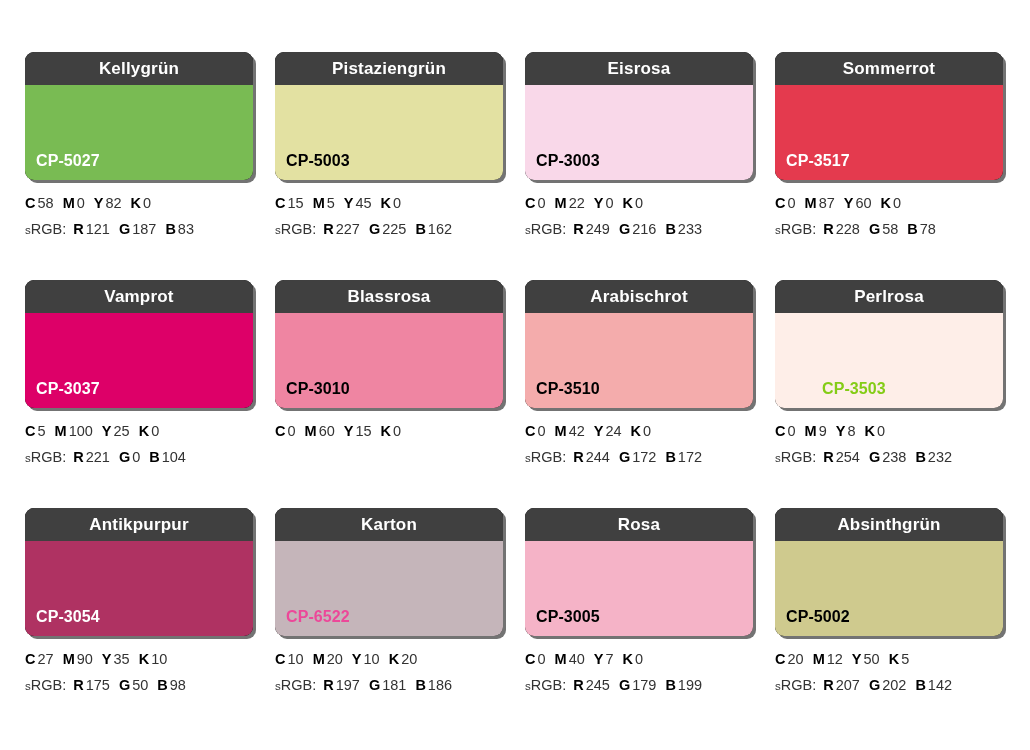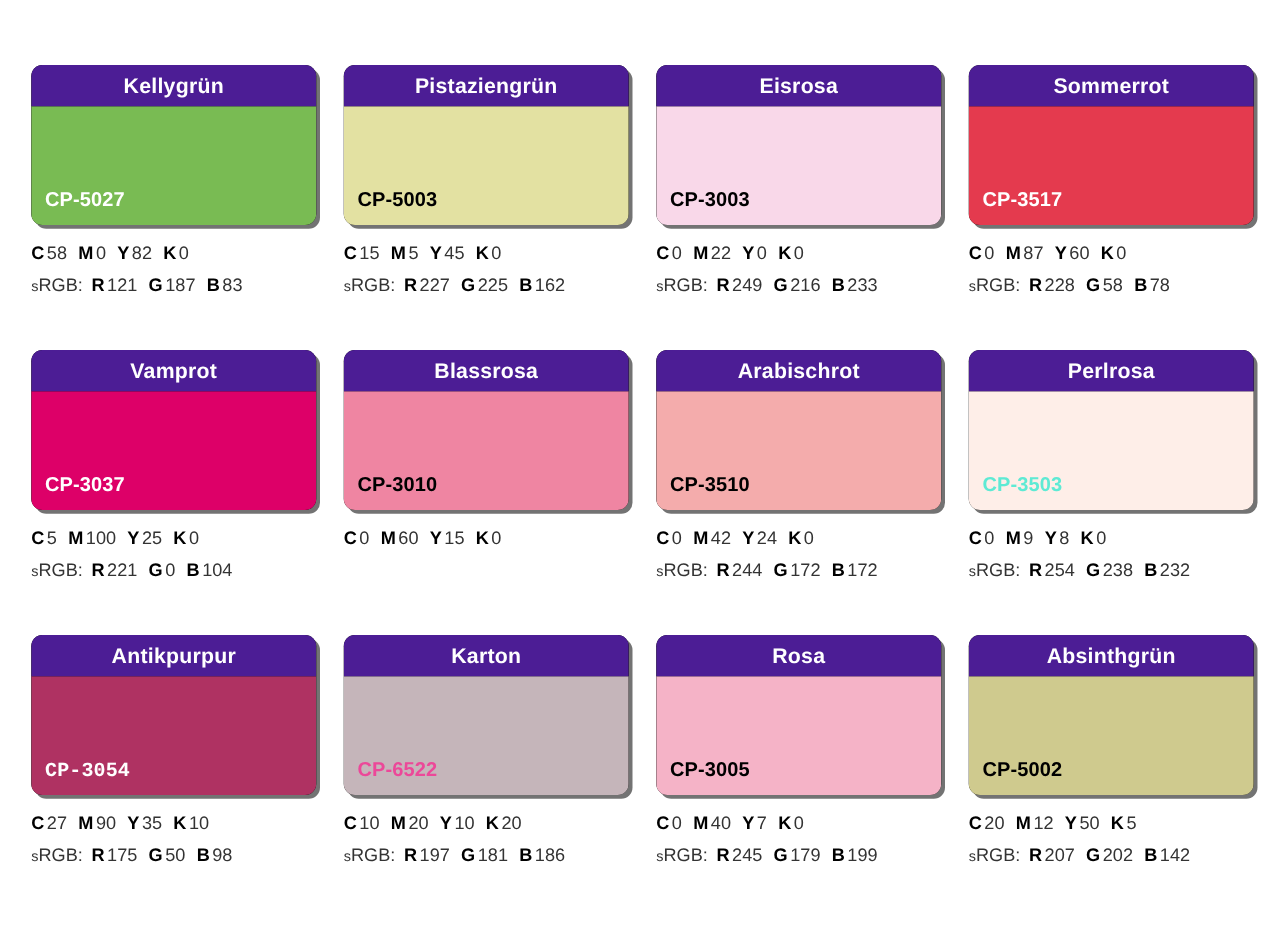--- a/index.html
+++ b/index.html
@@ -45,21 +45,21 @@
     box-shadow: 3px 3px 0 rgba(0,0,0,0.55);
     overflow: hidden;
   }
 
   .card-header {
     position: absolute;
     top: 0;
     left: 0;
     right: 0;
     height: 33px;
-    background: #4c1d95;
+    background: #404040;
     display: flex;
     align-items: center;
     justify-content: center;
     z-index: 2;
   }
 
   .card-title {
     color: #ffffff;
     font-size: 17px;
     font-weight: bold;
@@ -222,34 +222,34 @@
           <div class="spec-line cmyk"><span class="pair"><span class="k">C</span><span class="v">0</span></span><span class="pair"><span class="k">M</span><span class="v">42</span></span><span class="pair"><span class="k">Y</span><span class="v">24</span></span><span class="pair"><span class="k">K</span><span class="v">0</span></span></div>
           <div class="spec-line srgb"><span class="srgb-label"><span class="small-s">s</span>RGB:</span><span class="pair"><span class="k">R</span><span class="v">244</span></span><span class="pair"><span class="k">G</span><span class="v">172</span></span><span class="pair"><span class="k">B</span><span class="v">172</span></span></div>
         </div>
       </div>
       <div class="swatch-cell">
         <div class="card">
           <div class="card-color" style="background: rgb(254, 238, 232);"></div>
           <div class="card-header">
             <span class="card-title">Perlrosa</span>
           </div>
-          <span class="card-code" style="color: #5eead4;">CP-3503</span>
+          <span class="card-code" style="color: #84cc16; margin-left: 36px;">CP-3503</span>
         </div>
         <div class="specs">
           <div class="spec-line cmyk"><span class="pair"><span class="k">C</span><span class="v">0</span></span><span class="pair"><span class="k">M</span><span class="v">9</span></span><span class="pair"><span class="k">Y</span><span class="v">8</span></span><span class="pair"><span class="k">K</span><span class="v">0</span></span></div>
           <div class="spec-line srgb"><span class="srgb-label"><span class="small-s">s</span>RGB:</span><span class="pair"><span class="k">R</span><span class="v">254</span></span><span class="pair"><span class="k">G</span><span class="v">238</span></span><span class="pair"><span class="k">B</span><span class="v">232</span></span></div>
         </div>
       </div>
       <div class="swatch-cell">
         <div class="card">
           <div class="card-color" style="background: rgb(175, 50, 98);"></div>
           <div class="card-header">
             <span class="card-title">Antikpurpur</span>
           </div>
-          <span class="card-code" style="color: rgb(255, 255, 255); font-family: Liberation Mono, monospace;">CP-3054</span>
+          <span class="card-code" style="color: rgb(255, 255, 255);">CP-3054</span>
         </div>
         <div class="specs">
           <div class="spec-line cmyk"><span class="pair"><span class="k">C</span><span class="v">27</span></span><span class="pair"><span class="k">M</span><span class="v">90</span></span><span class="pair"><span class="k">Y</span><span class="v">35</span></span><span class="pair"><span class="k">K</span><span class="v">10</span></span></div>
           <div class="spec-line srgb"><span class="srgb-label"><span class="small-s">s</span>RGB:</span><span class="pair"><span class="k">R</span><span class="v">175</span></span><span class="pair"><span class="k">G</span><span class="v">50</span></span><span class="pair"><span class="k">B</span><span class="v">98</span></span></div>
         </div>
       </div>
       <div class="swatch-cell">
         <div class="card">
           <div class="card-color" style="background: rgb(197, 181, 186);"></div>
           <div class="card-header">

